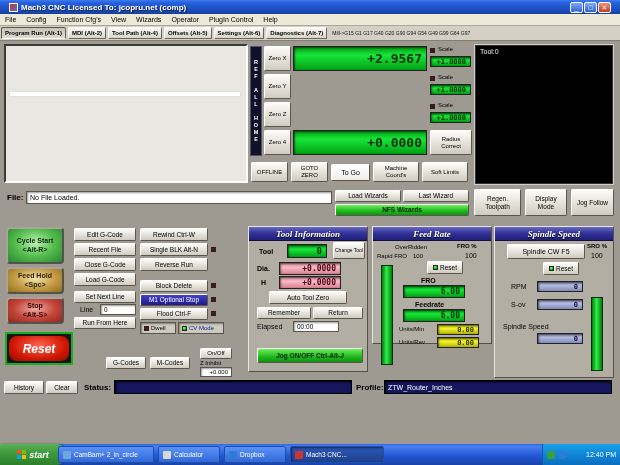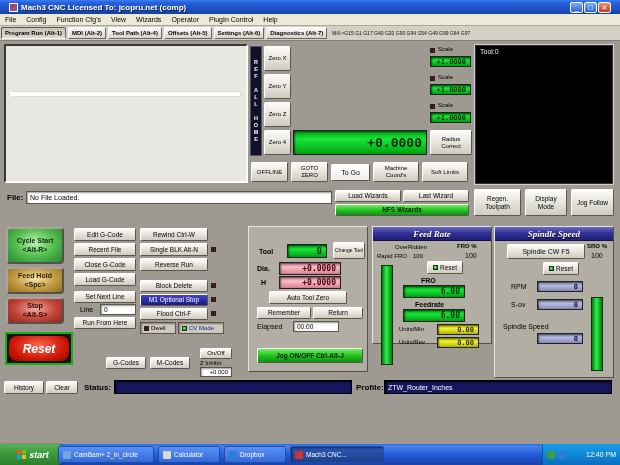--- a/index.html
+++ b/index.html
@@ -134,20 +134,21 @@
     <div class="gline abs" style="left:4px;top:46px;width:230px;height:4px"></div>
   </div>
 
   <div class="refstrip abs" style="left:250px;top:46px;width:12px;height:110px">REF ALL HOME</div>
 
   <div class="btn abs" style="left:264px;top:46px;width:27px;height:25px;font-size:6px">Zero X</div>
   <div class="btn abs" style="left:264px;top:74px;width:27px;height:25px;font-size:6px">Zero Y</div>
   <div class="btn abs" style="left:264px;top:102px;width:27px;height:25px;font-size:6px">Zero Z</div>
   <div class="btn abs" style="left:264px;top:130px;width:27px;height:25px;font-size:6px">Zero 4</div>
 
+  <div class="dro green abs" style="left:293px;top:46px;width:134px;height:25px;font-size:13px">+2.9567</div>
   <div class="dro green abs" style="left:293px;top:130px;width:134px;height:25px;font-size:13px">+0.0000</div>
 
   <div class="abs" style="left:430px;top:46px;width:42px;height:24px">
     <span class="led off abs" style="left:0;top:2px"></span>
     <span class="lbl s abs" style="left:8px;top:0">Scale</span>
     <div class="dro green abs" style="left:0;top:10px;width:41px;height:11px;font-size:7px">+1.0000</div>
   </div>
   <div class="abs" style="left:430px;top:74px;width:42px;height:24px">
     <span class="led off abs" style="left:0;top:2px"></span>
     <span class="lbl s abs" style="left:8px;top:0">Scale</span>
@@ -224,20 +225,21 @@
     <span>CV Mode</span>
   </div>
 
   <div class="btn abs" style="left:106px;top:357px;width:40px;height:12px">G-Codes</div>
   <div class="btn abs" style="left:150px;top:357px;width:40px;height:12px">M-Codes</div>
   <div class="btn abs" style="left:200px;top:348px;width:32px;height:11px;font-size:6px">On/Off</div>
   <span class="lbl s abs" style="left:200px;top:360px">Z Inhibit</span>
   <div class="sunken abs" style="left:200px;top:367px;width:32px;height:10px;font-size:6px;justify-content:flex-end">+0.000</div>
 
   <div class="panel abs" style="left:248px;top:226px;width:120px;height:146px">
+    <div class="panel-header">Tool Information</div>
     <span class="lbl b abs" style="left:10px;top:21px">Tool</span>
     <div class="dro green abs" style="left:38px;top:17px;width:40px;height:14px;font-size:9px">0</div>
     <div class="btn abs" style="left:84px;top:15px;width:32px;height:17px;font-size:5px">Change Tool</div>
     <span class="lbl b abs" style="left:8px;top:38px">Dia.</span>
     <div class="dro pink abs" style="left:30px;top:35px;width:62px;height:13px;font-size:8px">+0.0000</div>
     <span class="lbl b abs" style="left:12px;top:52px">H</span>
     <div class="dro pink abs" style="left:30px;top:49px;width:62px;height:13px;font-size:8px">+0.0000</div>
     <div class="btn abs" style="left:20px;top:64px;width:78px;height:13px">Auto Tool Zero</div>
     <div class="btn abs" style="left:8px;top:80px;width:54px;height:12px">Remember</div>
     <div class="btn abs" style="left:64px;top:80px;width:50px;height:12px">Return</div>

